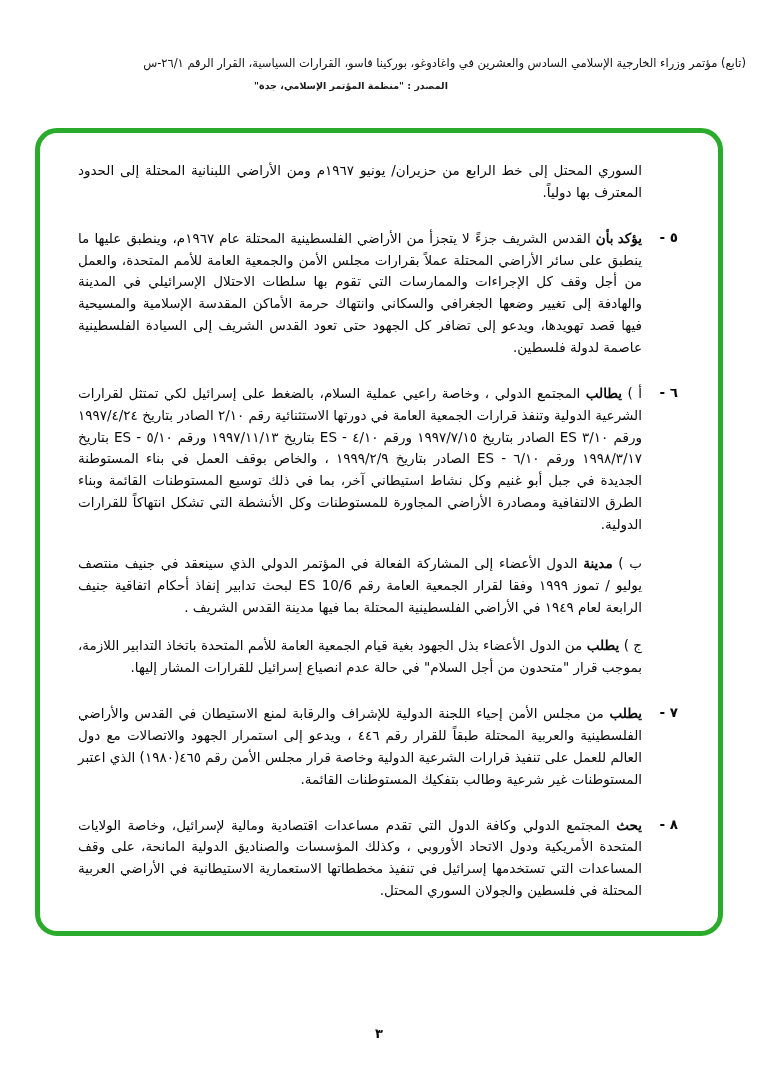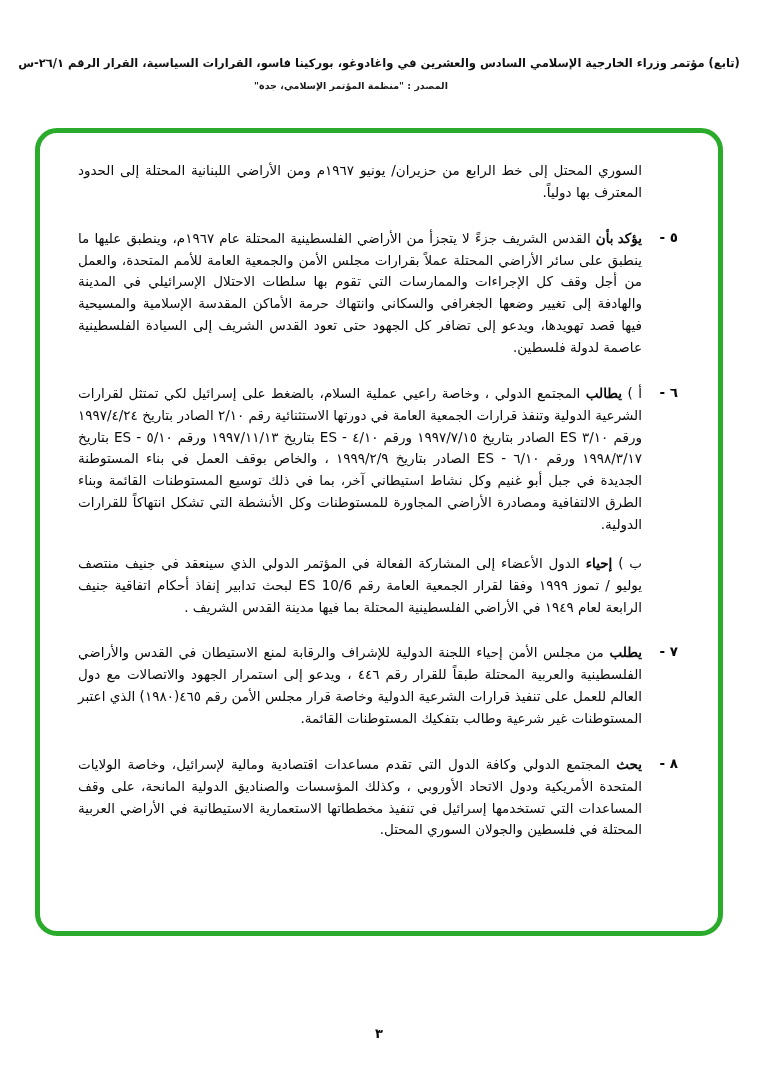--- a/index.html
+++ b/index.html
@@ -8,21 +8,21 @@
     width:758px; height:1078px;
     position:relative;
     font-family:"DejaVu Sans", sans-serif;
     color:#0a0a0a;
     overflow:hidden;
   }
   .page { position:absolute; inset:0; direction:rtl; }
 
   .hdr1 {
     position:absolute; top:56px; left:12px; right:12px;
-    text-align:center; font-size:11.5px; font-weight:700;
+    text-align:right; font-size:11.5px; font-weight:400;
     white-space:nowrap; color:#111;
   }
   .hdr2 {
     position:absolute; top:80px; left:0; right:56px;
     text-align:center; font-size:9.5px; font-weight:700; color:#1a1a1a;
   }
 
   .green-box {
     position:absolute; top:128px; left:35px;
     width:688px; height:808px;
@@ -79,21 +79,22 @@
         <div class="num">٥ -</div>
         <div class="body-col">
           <p class="para"><strong class="lead">يؤكد بأن</strong> <span>القدس الشريف جزءً لا يتجزأ من الأراضي الفلسطينية المحتلة عام ١٩٦٧م، وينطبق عليها ما ينطبق على سائر الأراضي المحتلة عملاً بقرارات مجلس الأمن والجمعية العامة للأمم المتحدة، والعمل من أجل وقف كل الإجراءات والممارسات التي تقوم بها سلطات الاحتلال الإسرائيلي في المدينة والهادفة إلى تغيير وضعها الجغرافي والسكاني وانتهاك حرمة الأماكن المقدسة الإسلامية والمسيحية فيها قصد تهويدها، ويدعو إلى تضافر كل الجهود حتى تعود القدس الشريف إلى السيادة الفلسطينية عاصمة لدولة فلسطين.</span></p>
         </div>
       </div>
 
       <div class="item">
         <div class="num">٦ -</div>
         <div class="body-col">
           <p class="para"><span class="sublabel">أ )</span> <strong class="lead">يطالب</strong> <span>المجتمع الدولي ، وخاصة راعيي عملية السلام، بالضغط على إسرائيل لكي تمتثل لقرارات الشرعية الدولية وتنفذ قرارات الجمعية العامة في دورتها الاستثنائية رقم ٢/١٠ الصادر بتاريخ ١٩٩٧/٤/٢٤ ورقم ٣/١٠ ES الصادر بتاريخ ١٩٩٧/٧/١٥ ورقم ٤/١٠ - ES بتاريخ ١٩٩٧/١١/١٣ ورقم ٥/١٠ - ES بتاريخ ١٩٩٨/٣/١٧ ورقم ٦/١٠ - ES الصادر بتاريخ ١٩٩٩/٢/٩ ، والخاص بوقف العمل في بناء المستوطنة الجديدة في جبل أبو غنيم وكل نشاط استيطاني آخر، بما في ذلك توسيع المستوطنات القائمة وبناء الطرق الالتفافية ومصادرة الأراضي المجاورة للمستوطنات وكل الأنشطة التي تشكل انتهاكاً للقرارات الدولية.</span></p>
-          <p class="para"><span class="sublabel">ب )</span> <strong class="lead">إحياء</strong> <span>الدول الأعضاء إلى المشاركة الفعالة في المؤتمر الدولي الذي سينعقد في جنيف منتصف يوليو / تموز ١٩٩٩ وفقا لقرار الجمعية العامة رقم ES 10/6 لبحث تدابير إنفاذ أحكام اتفاقية جنيف الرابعة لعام ١٩٤٩ في الأراضي الفلسطينية المحتلة بما فيها مدينة القدس الشريف .</span></p>
+          <p class="para"><span class="sublabel">ب )</span> <strong class="lead">مدينة</strong> <span>الدول الأعضاء إلى المشاركة الفعالة في المؤتمر الدولي الذي سينعقد في جنيف منتصف يوليو / تموز ١٩٩٩ وفقا لقرار الجمعية العامة رقم ES 10/6 لبحث تدابير إنفاذ أحكام اتفاقية جنيف الرابعة لعام ١٩٤٩ في الأراضي الفلسطينية المحتلة بما فيها مدينة القدس الشريف .</span></p>
+          <p class="para"><span class="sublabel">ج )</span> <strong class="lead">يطلب</strong> <span>من الدول الأعضاء بذل الجهود بغية قيام الجمعية العامة للأمم المتحدة باتخاذ التدابير اللازمة، بموجب قرار "متحدون من أجل السلام" في حالة عدم انصياع إسرائيل للقرارات المشار إليها.</span></p>
         </div>
       </div>
 
       <div class="item">
         <div class="num">٧ -</div>
         <div class="body-col">
           <p class="para"><strong class="lead">يطلب</strong> <span>من مجلس الأمن إحياء اللجنة الدولية للإشراف والرقابة لمنع الاستيطان في القدس والأراضي الفلسطينية والعربية المحتلة طبقاً للقرار رقم ٤٤٦ ، ويدعو إلى استمرار الجهود والاتصالات مع دول العالم للعمل على تنفيذ قرارات الشرعية الدولية وخاصة قرار مجلس الأمن رقم ٤٦٥(١٩٨٠) الذي اعتبر المستوطنات غير شرعية وطالب بتفكيك المستوطنات القائمة.</span></p>
         </div>
       </div>
 

